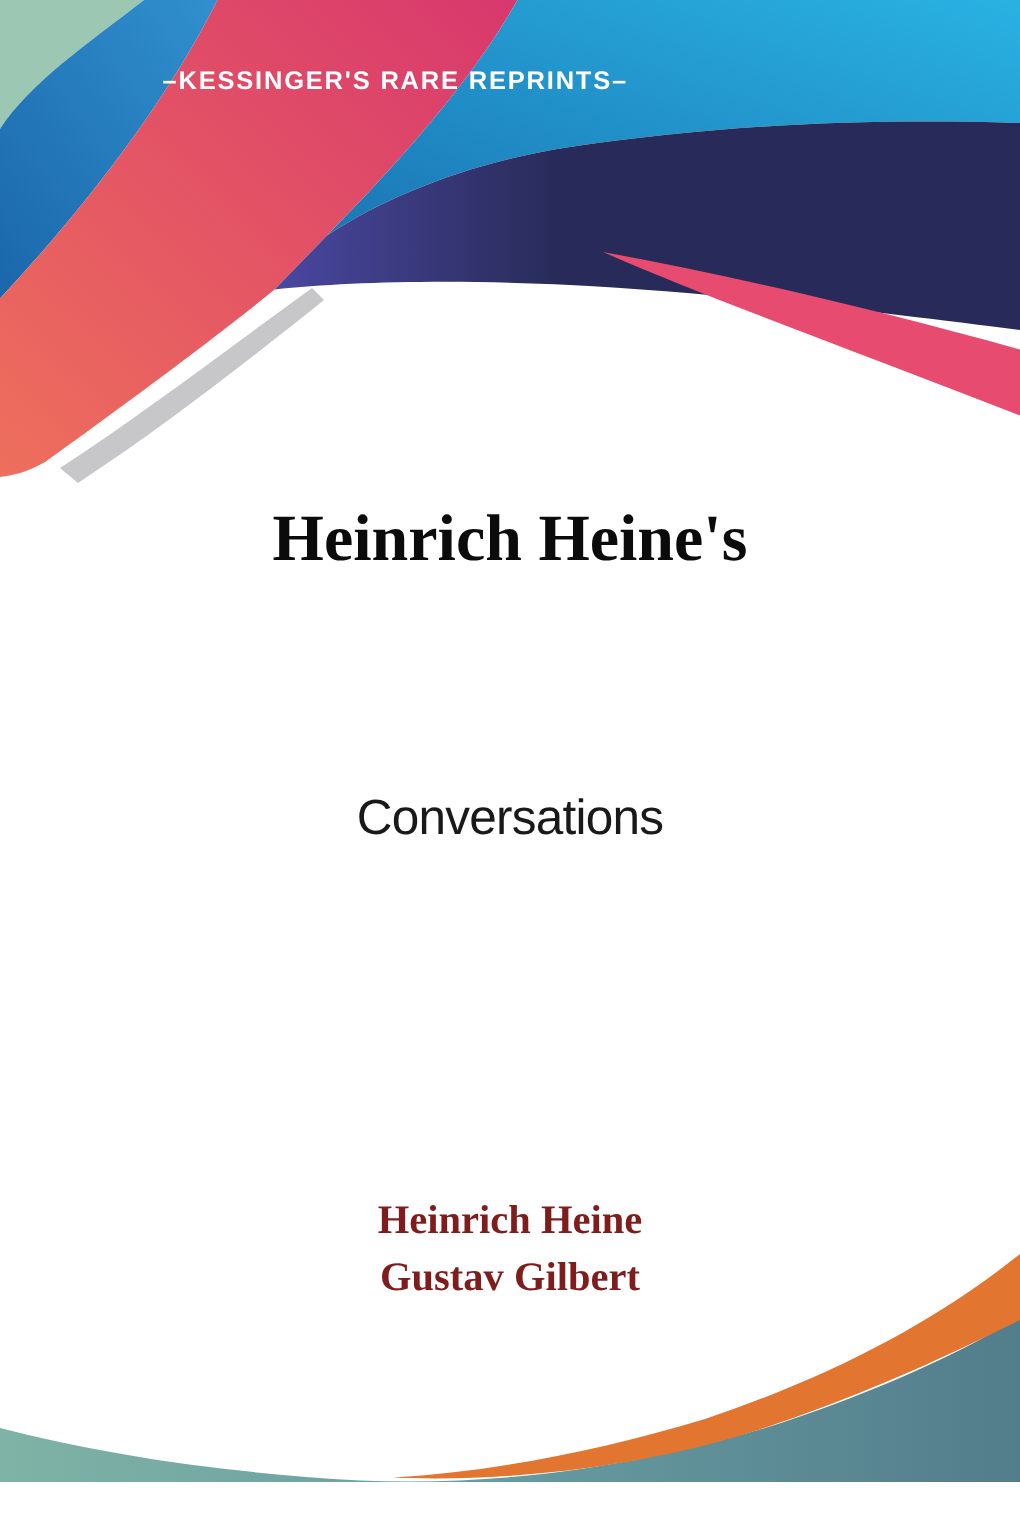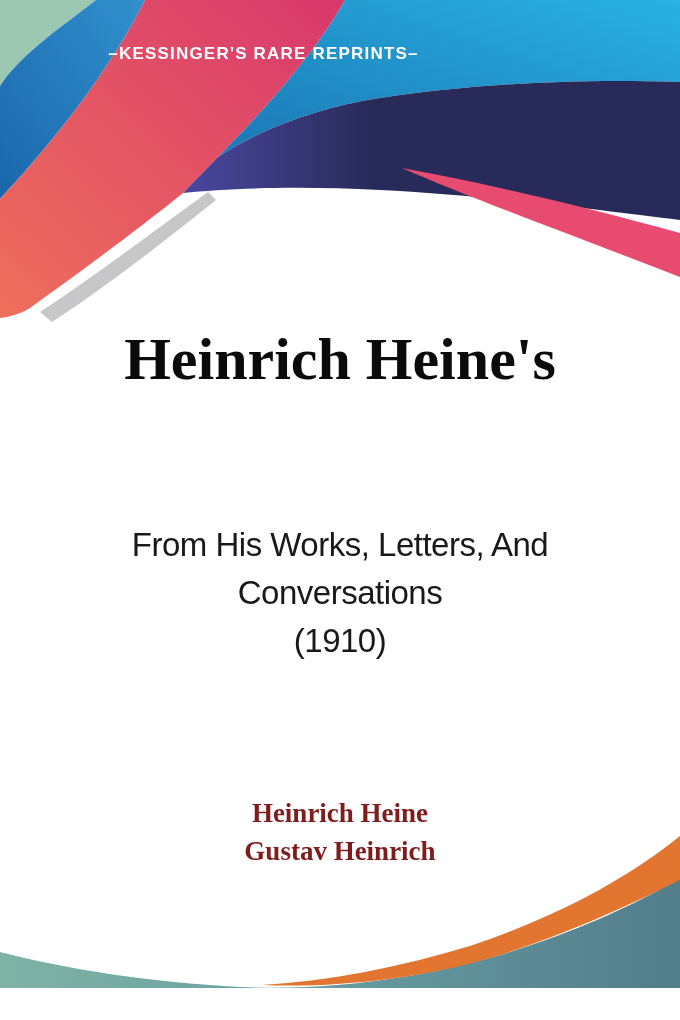--- a/index.html
+++ b/index.html
@@ -14,21 +14,21 @@
   .txt{position:absolute;text-align:center;white-space:nowrap;}
   #banner-text{
     top:42px;left:0;width:527px;
     font-family:"Liberation Sans", sans-serif;
     font-weight:700;font-size:17px;letter-spacing:1.2px;
     line-height:24px;
   }
   #title-block{
     top:328px;left:0;width:680px;
     font-family:"Liberation Serif", serif;
-    font-weight:700;font-size:60px;line-height:62px;
+    font-weight:700;font-size:44px;line-height:62px;
   }
   #subtitle-block{
     top:521px;left:0;width:680px;
     font-family:"Liberation Sans", sans-serif;
     font-weight:400;font-size:33px;line-height:48px;
     letter-spacing:-0.5px;
   }
   #authors-block{
     top:794px;left:0;width:680px;
     font-family:"Liberation Serif", serif;
@@ -93,23 +93,21 @@
              L680,880 C620,910 560,936 500,955 C420,980 330,988 262,985 Z" fill="#e2752f"></path>
   </svg>
 
   <div id="banner-text" class="txt" title="–KESSINGER'S RARE REPRINTS–" style="color: rgb(255, 255, 255);">–KESSINGER'S RARE REPRINTS–</div>
 
   <div id="title-block" class="txt" style="color: rgb(11, 11, 11);">
     <div>Heinrich Heine's</div>
   </div>
 
   <div id="subtitle-block" class="txt" style="color: rgb(25, 25, 25);">
-    <div>From His Works, Letters, And</div>
     <div>Conversations</div>
-    <div>(1910)</div>
   </div>
 
   <div id="authors-block" class="txt" style="color: #7f1d1d;">
     <div>Heinrich Heine</div>
-    <div>Gustav Heinrich</div>
+    <div>Gustav Gilbert</div>
   </div>
 
 </div>
 
 </body></html>

